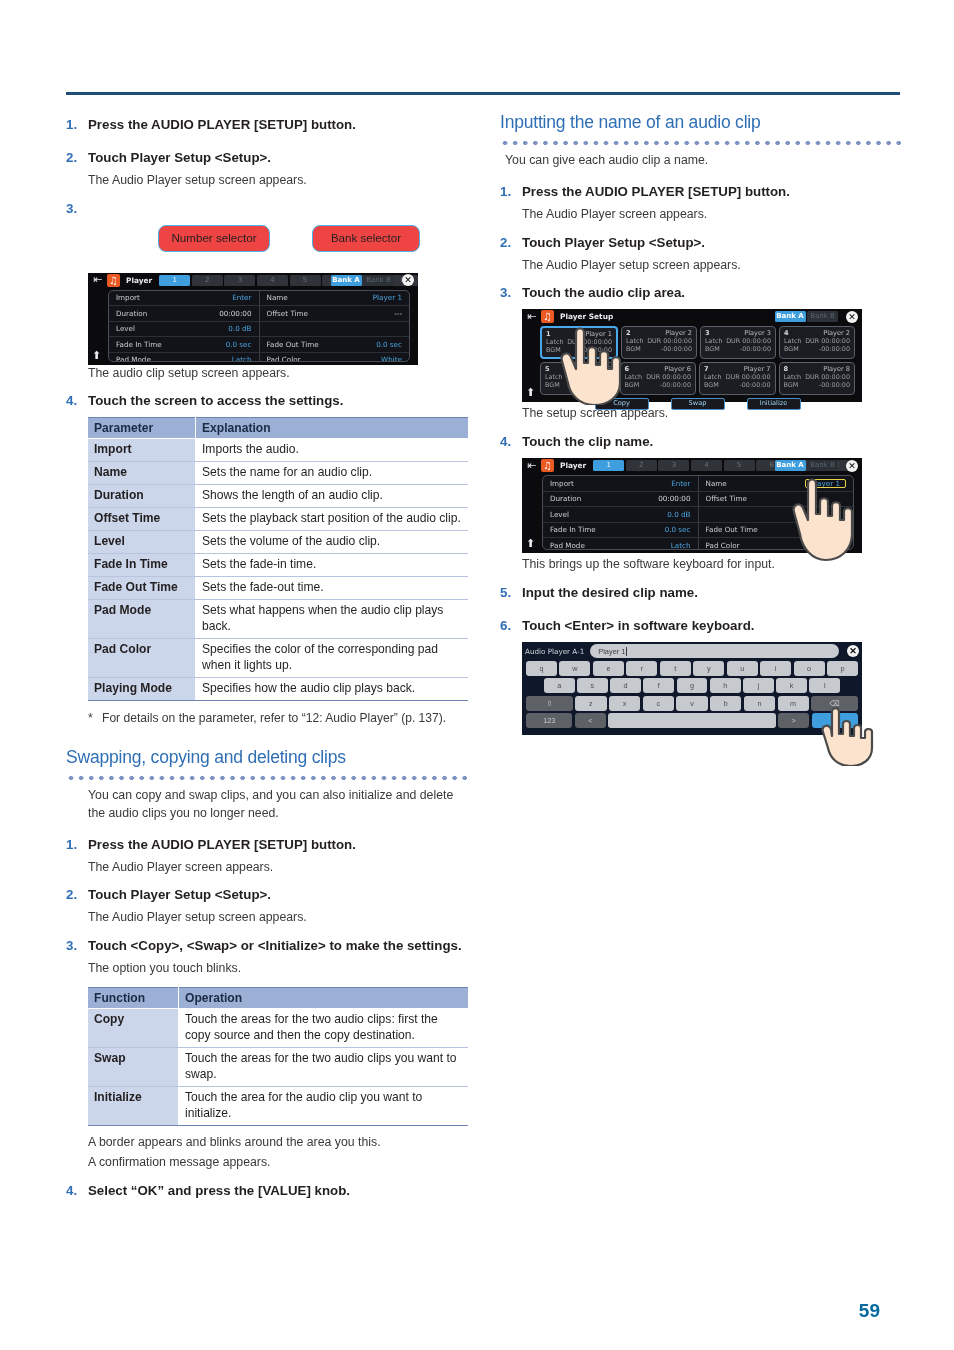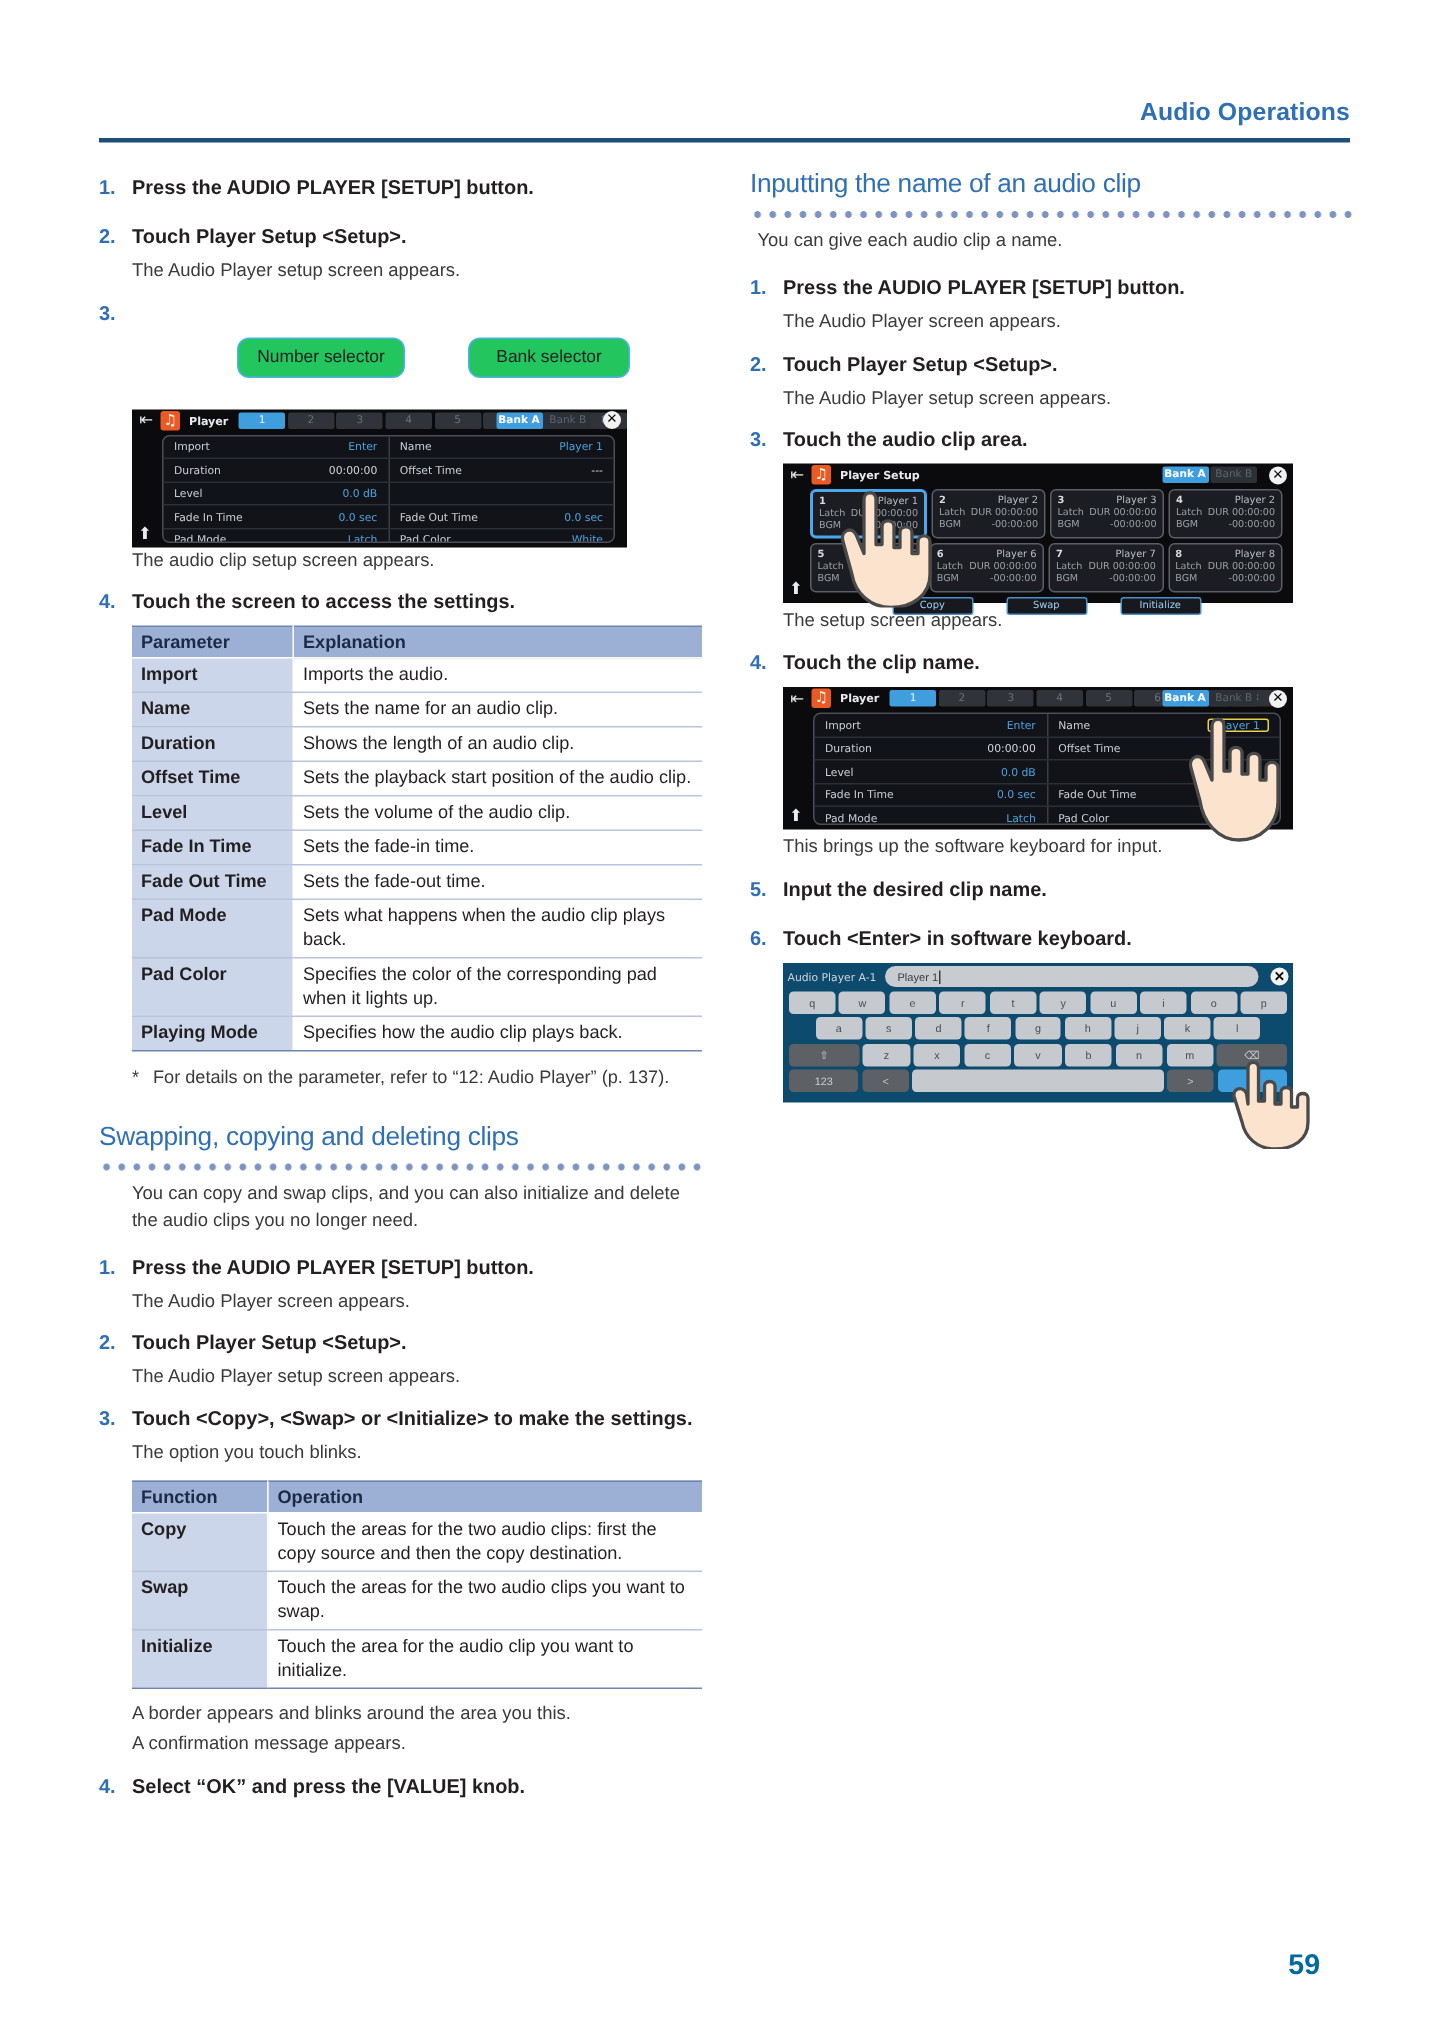--- a/index.html
+++ b/index.html
@@ -157,21 +157,21 @@
   .cell .sm{color:#9aa0a8;font-size:6.4px;}
   .cell .dur{color:#9aa0a8;font-size:6.4px;}
   .cell.sel{border:2px solid #4aa8ec;}
   .gridbtns{display:flex;gap:22px;justify-content:center;margin-top:2px;}
   .gbtn{
     width:52px;height:10px;border:1px solid #4a90c8;border-radius:2px;
     color:#9dd0f3;font-size:6.6px;line-height:9px;text-align:center;background:#17191e;
   }
 
   
-  .kbd{background:#0c4a6e;position:relative;box-sizing:border-box;}
+  .kbd{background:#0f172a;position:relative;box-sizing:border-box;}
   .kbd-top{display:flex;align-items:center;height:19px;padding:0 3px;}
   .kbd-title{color:#cfd4db;font-size:7.2px;white-space:nowrap;font-family:"DejaVu Sans",sans-serif;}
   .kbd-field{
     flex:1;margin:0 6px;height:14px;background:#c8cbcf;border-radius:7px;
     display:flex;align-items:center;padding:0 8px;box-sizing:border-box;
   }
   .kbd-field span{color:#3a3d42;font-size:7.4px;}
   .caret{display:inline-block;width:1px;height:9px;background:#3a3d42;margin-left:1px;vertical-align:-1px;}
   .krow{display:flex;gap:2.5px;padding:0 4px;margin-bottom:2.5px;}
   .key{
@@ -179,40 +179,39 @@
     font-size:7.2px;line-height:15px;text-align:center;
   }
   .key.dark{background:#5d6166;color:#c9ccd0;}
   .key.blue{background:#3f9ede;color:#eef7ff;}
   .key.space{flex:5.4;}
   .key.w15{flex:1.5;}
   .ksp{flex:.5;}
 
   
   .callout{
-    position:absolute;border:1.6px solid #4ab3e8;border-radius:8px;background:#22c55e;
+    position:absolute;border:1.6px solid #4ab3e8;border-radius:8px;background:#ef4444;
     font-size:11.6px;color:#231f20;padding:5px 9px;box-sizing:border-box;
     text-align:center;line-height:1.2;
   }
   .ctail{position:absolute;width:0;height:0;}
 
   
   .hand{position:absolute;pointer-events:none;}
 
   
   .pageno{
     position:absolute;right:74px;bottom:28px;font-size:19px;font-weight:bold;color:#0369a1;
   }
 </style>
 </head>
 <body>
 
 <div class="page">
 
-  <div class="runhead">Audio Operations</div>
   <div class="runrule"></div>
 
   <div class="colL">
 
 
     <div class="step">
       <div class="num">1.</div>
       <div class="txt">Press the AUDIO PLAYER [SETUP] button.</div>
     </div>
     <div style="height:9px"></div>

